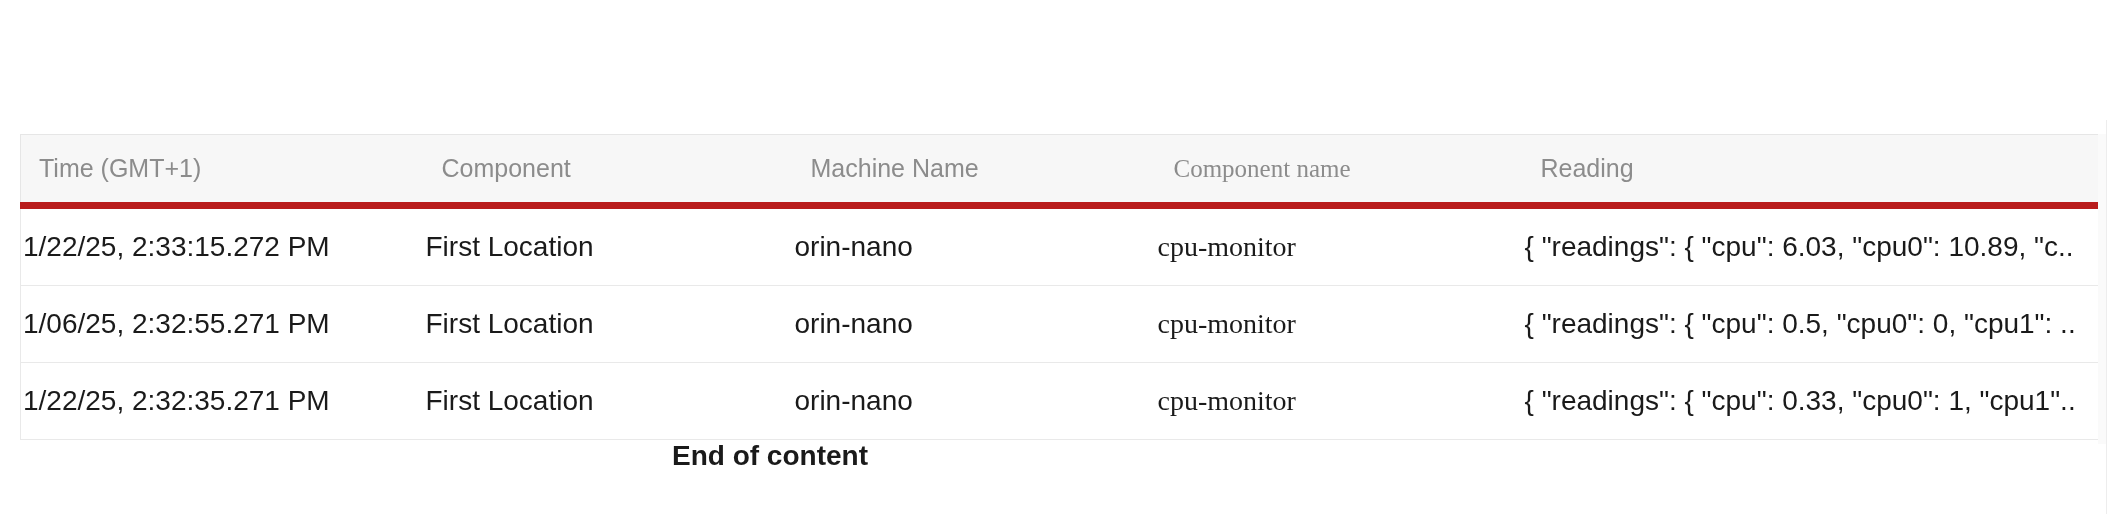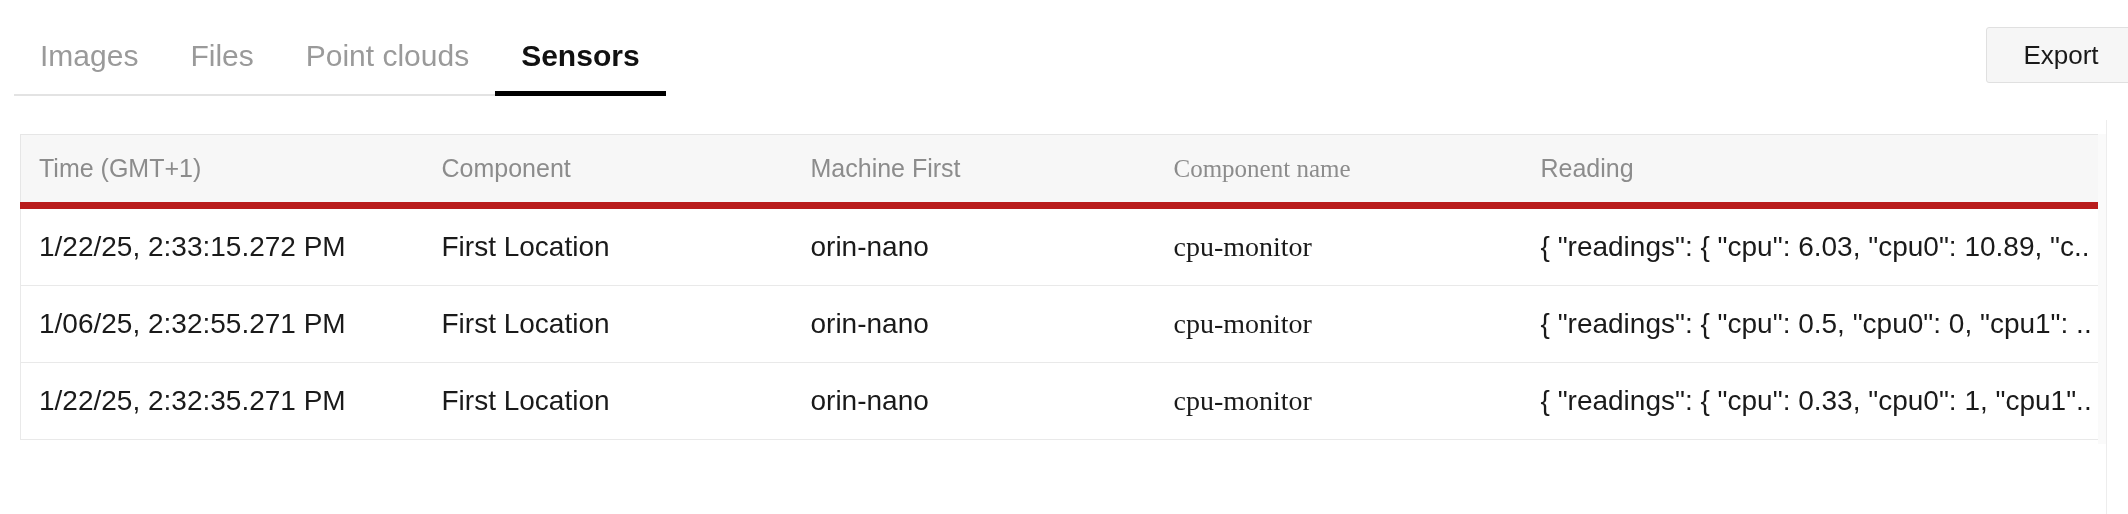--- a/index.html
+++ b/index.html
@@ -113,21 +113,21 @@
     border-bottom: 7px solid #b91c1c;
     white-space: nowrap;
     overflow: hidden;
   }
 
   table.sensor-table th:first-child { border-left: 1px solid #e6e6e6; }
 
   table.sensor-table td {
     color: #1a1a1a;
     font-size: 28px;
-    padding: 22px 0 22px 18px;
+    padding: 22px 0 22px 2px;
     border-bottom: 1px solid #e9e9e9;
     white-space: nowrap;
     overflow: hidden;
     text-overflow: clip;
     vertical-align: middle;
   }
 
   table.sensor-table td:first-child { border-left: 1px solid #e9e9e9; }
 
   table.sensor-table tbody tr:last-child td { border-bottom: 1px solid #e9e9e9; }
@@ -180,38 +180,28 @@
     width: 8px;
     height: 310px;
     background: #fafafa;
   }
 </style>
 </head>
 <body>
 
 <div id="app">
 
-  <div class="tabbar">
-    <div class="tabs">
-      <button class="tab">Images</button>
-      <button class="tab">Files</button>
-      <button class="tab">Point clouds</button>
-      <button class="tab active">Sensors</button>
-    </div>
-
-    <button class="export-btn">Export</button>
-  </div>
 
   <div class="table-wrap">
     <table class="sensor-table">
       <thead>
         <tr>
           <th class="col-time">Time (GMT+1)</th>
           <th class="col-location">Component</th>
-          <th class="col-machine">Machine First</th>
+          <th class="col-machine">Machine Name</th>
           <th class="col-component">Component name</th>
           <th class="col-reading">Reading</th>
         </tr>
       </thead>
       <tbody>
         <tr>
           <td class="col-time">1/22/25, 2:33:15.272 PM</td>
           <td class="col-location">First Location</td>
           <td class="col-machine">orin-nano</td>
           <td class="col-component">cpu-monitor</td>
@@ -230,18 +220,19 @@
           <td class="col-machine">orin-nano</td>
           <td class="col-component">cpu-monitor</td>
           <td class="col-reading">{ "readings": { "cpu": 0.33, "cpu0": 1, "cpu1"..</td>
         </tr>
       </tbody>
     </table>
   </div>
 
   <div class="right-gutter"></div>
 
+  <div class="end-of-content">End of content</div>
 
   <div class="vscrollbar">
     <div class="vscroll-thumb"></div>
   </div>
 
 </div>
 
 </body></html>

